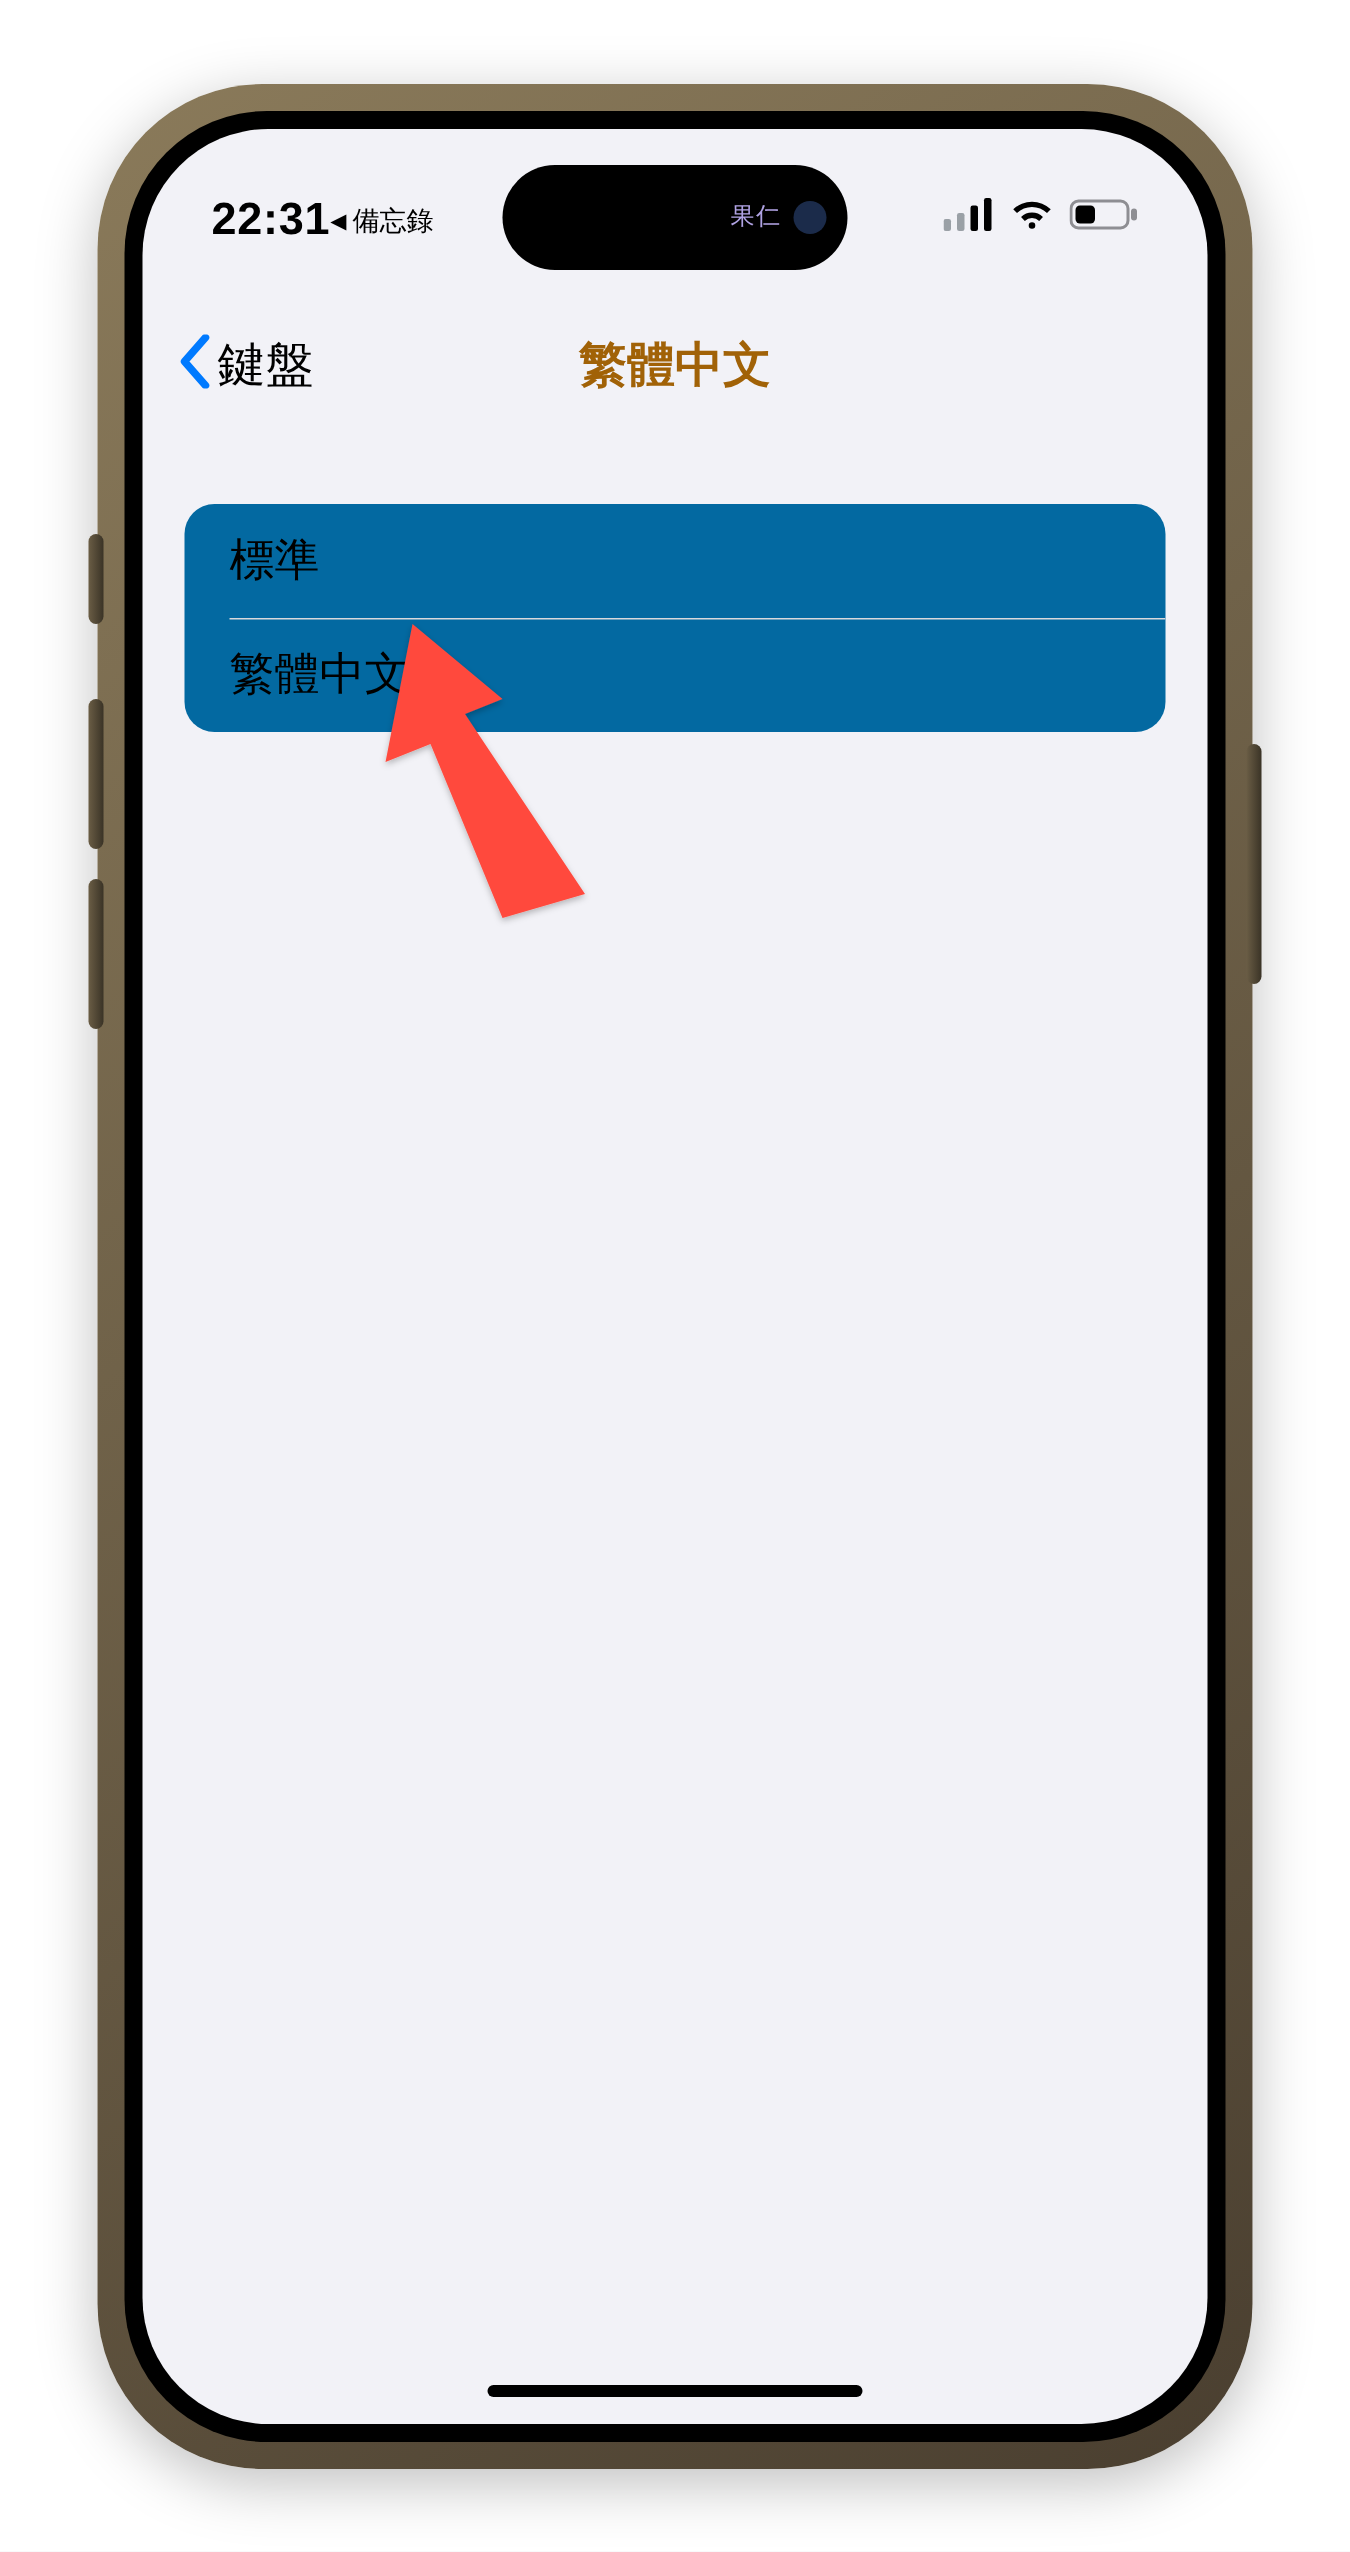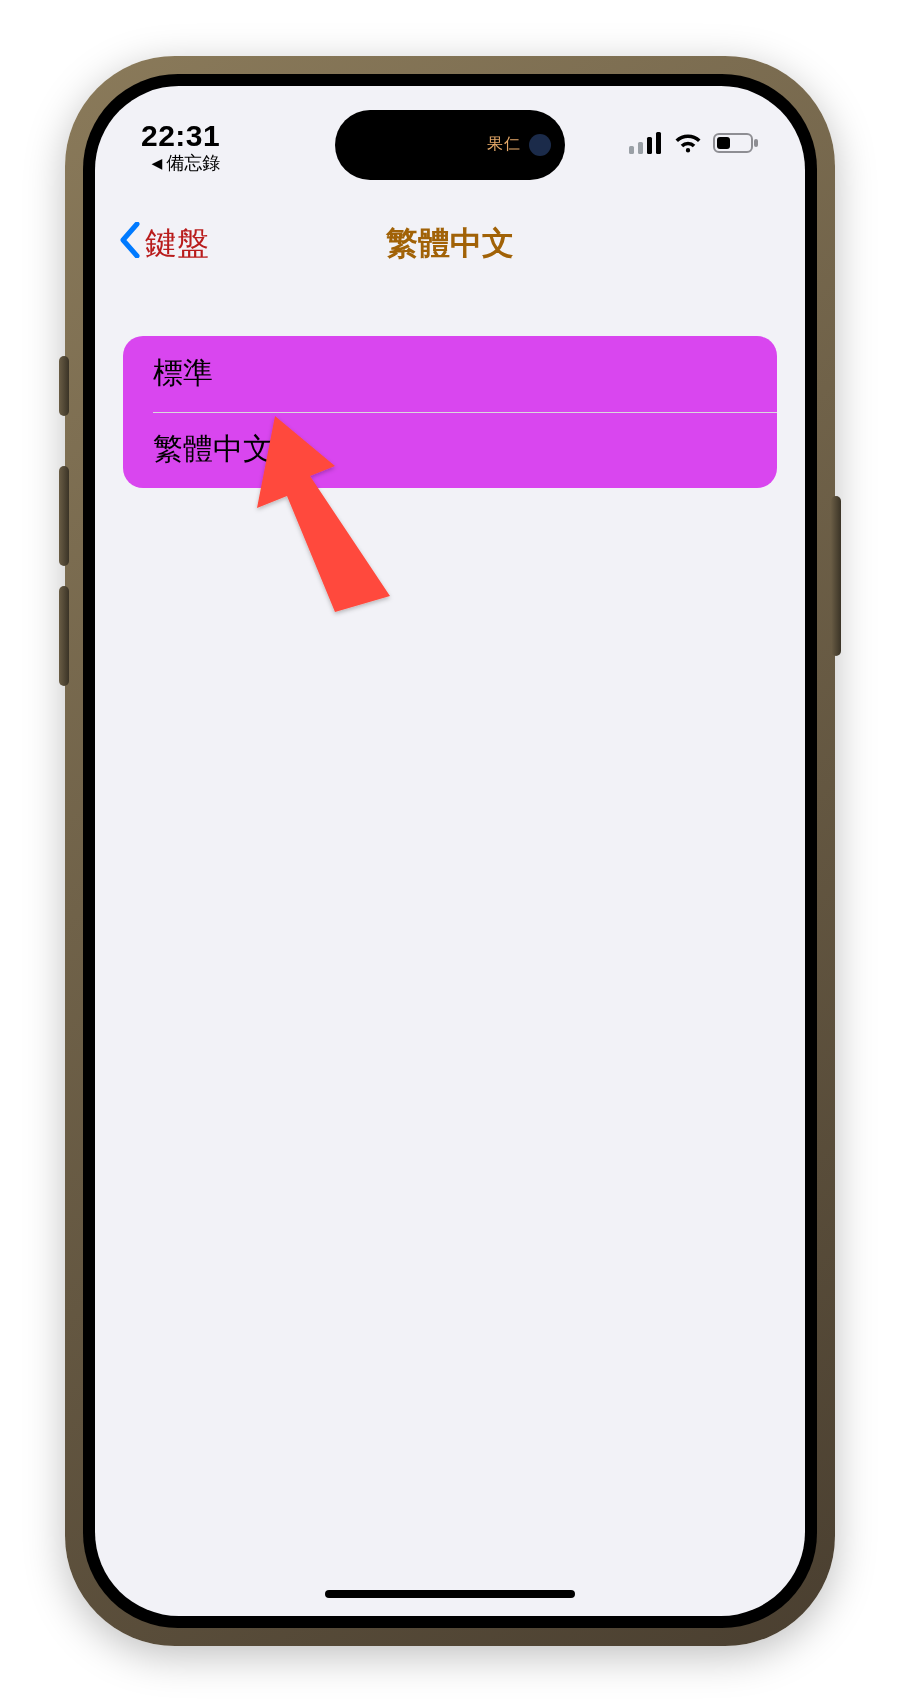--- a/index.html
+++ b/index.html
@@ -56,21 +56,21 @@
       background: #000;
       border-radius: 40px;
       z-index: 10;
       display: flex;
       align-items: center;
       justify-content: flex-end;
       padding-right: 14px;
       gap: 8px;
     }
     .island-text {
-      color: #fdba74;
+      color: #c4b5fd;
       font-size: 16px;
       opacity: .9;
       letter-spacing: 1px;
     }
     .island-dot {
       width: 22px; height: 22px;
       border-radius: 50%;
       background: #1b2b4a;
     }
     
@@ -80,22 +80,22 @@
       left: 0; right: 0;
       height: 80px;
       display: flex;
       align-items: center;
       justify-content: space-between;
       padding: 0 46px 0 46px;
       z-index: 5;
     }
     .status-left {
       display: flex;
-      flex-direction: column;
-      align-items: flex-end;
+      flex-direction: row;
+      align-items: center;
       line-height: 1.1;
       margin-top: 2px;
     }
     .time {
       font-size: 30px;
       font-weight: 700;
       color: #000;
       letter-spacing: .5px;
     }
     .breadcrumb {
@@ -123,38 +123,38 @@
       left: 0; right: 0;
       height: 76px;
       display: flex;
       align-items: center;
       justify-content: center;
     }
     .nav-back {
       position: absolute;
       left: 22px;
       display: flex;
-      align-items: flex-start;
+      align-items: flex-end;
       gap: 4px;
-      color: #b91c1c;
+      color: #000000;
       font-size: 32px;
     }
     .nav-back .chev { font-size: 38px; font-weight: 500; line-height: 1; }
     .nav-title {
       font-size: 32px;
       font-weight: 700;
       color: #a16207;
     }
     
     .group {
       position: absolute;
       top: 250px;
       left: 28px;
       right: 28px;
-      background: #d946ef;
+      background: #0369a1;
       border-radius: 20px;
       overflow: hidden;
     }
     .row {
       display: flex;
       align-items: center;
       justify-content: space-between;
       padding: 0 30px;
       height: 76px;
       font-size: 30px;

